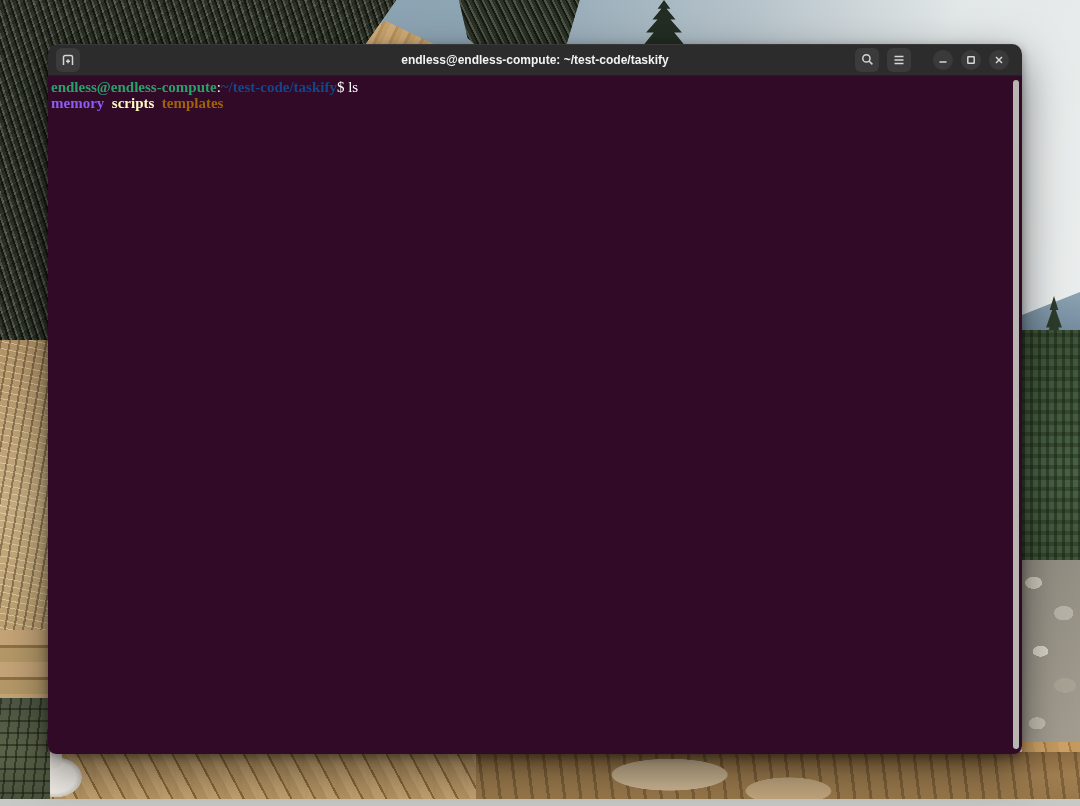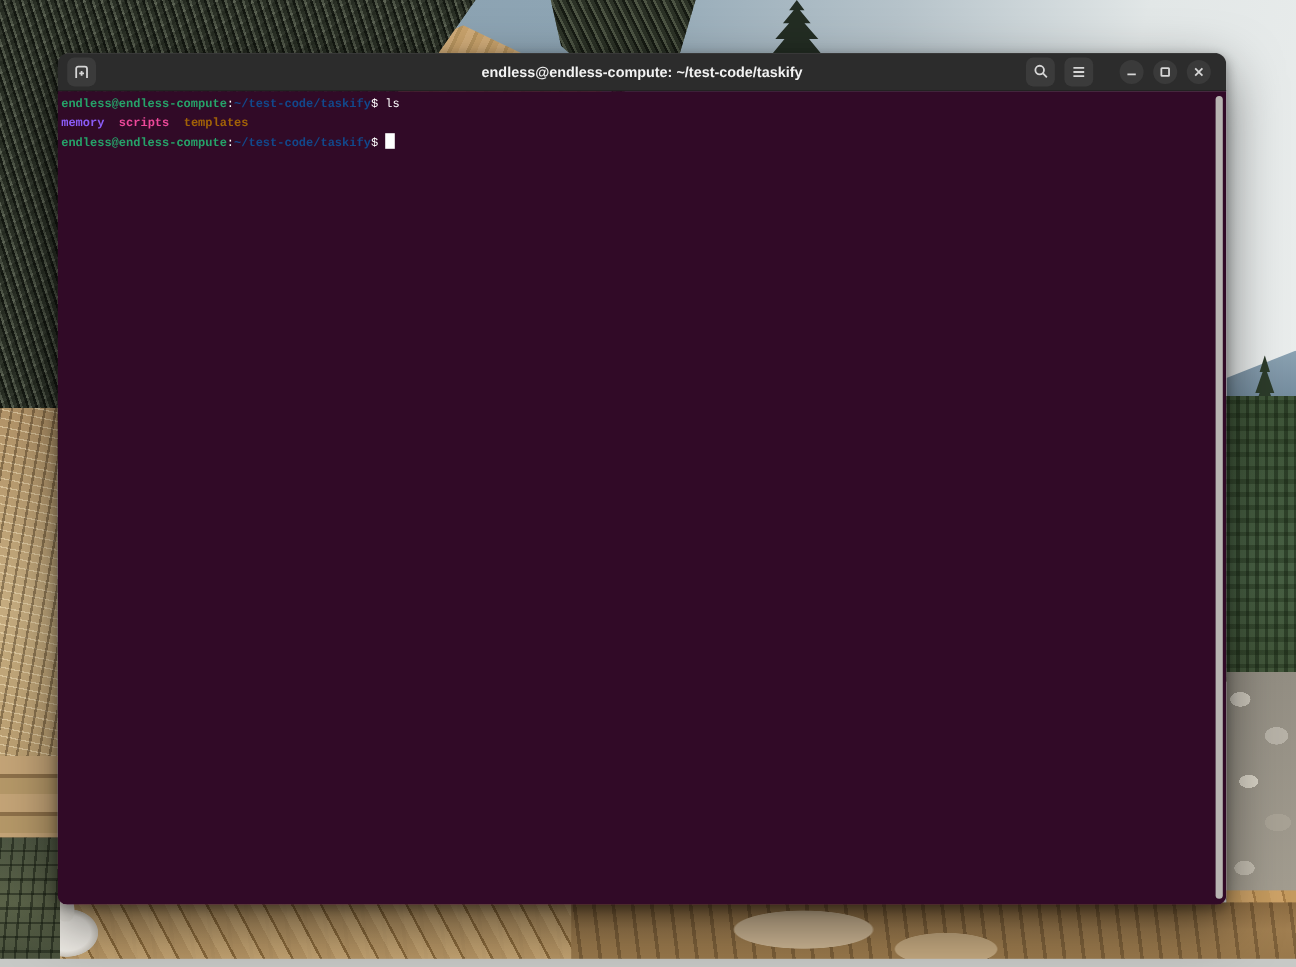--- a/index.html
+++ b/index.html
@@ -84,22 +84,22 @@
     color:#f2f2f2; font-size:12px; font-weight:bold; white-space:nowrap; }
   .tb-btn { display:flex; align-items:center; justify-content:center; border:none; cursor:default; }
   .sq-btn { width:24px; height:24px; border-radius:6px; background:#3b3b3b; }
   .circ-btn { width:20px; height:20px; border-radius:50%; background:#3a3a3a; }
   .newtab { margin-left:8px; }
   .controls { margin-left:auto; display:flex; align-items:center; gap:8px; padding-right:13px; }
   .controls .gap { width:6px; }
   .tb-icon { stroke:#d6d6d6; fill:none; stroke-width:1.5; }
 
   .terminal-body { position:relative; flex:1; background:#310A27; }
-  .terminal-output { padding:4px 10px 0 3px; font-family:Liberation Mono, monospace;
-    font-size:10px; line-height:15.6px; }
+  .terminal-output { padding:4px 10px 0 3px; font-family:Liberation Serif, serif;
+    font-size:15px; line-height:15.6px; }
   .term-line { white-space:pre; }
   .cursor { display:inline-block; width:7.5px; height:13px; vertical-align:-2px; }
   .scrollbar { position:absolute; right:3px; top:4px; bottom:5px; width:6px; border-radius:3px; }
 </style>
 </head>
 <body>
 
 <div class="stage">
 
   <div class="wallpaper">
@@ -157,20 +157,19 @@
         <button class="tb-btn circ-btn">
           <svg class="tb-icon" width="10" height="10" viewBox="0 0 10 10">
             <path d="M2 2 L8 8 M8 2 L2 8"></path>
           </svg>
         </button>
       </div>
     </div>
     <div class="terminal-body" style="background: rgb(49, 10, 39);">
       <div class="terminal-output">
           <div class="term-line"><span style="color: rgb(38, 162, 105); font-weight: 700;">endless@endless-compute</span><span style="color: rgb(255, 255, 255);">:</span><span style="color: rgb(18, 72, 139); font-weight: 700;">~/test-code/taskify</span><span style="color: rgb(255, 255, 255);">$ </span><span style="color: rgb(255, 255, 255);">ls</span></div>
-          <div class="term-line"><span style="color: #8b5cf6; font-weight: 700;">memory</span><span style="color: rgb(255, 255, 255);">  </span><span style="color: #ec4899; font-weight: 700;">scripts</span><span style="color: rgb(255, 255, 255);">  </span><span style="color: #a16207; font-weight: 700;">templates</span></div>
-          <div class="term-line"><span style="color: rgb(38, 162, 105); font-weight: 700;">endless@endless-compute</span><span style="color: rgb(255, 255, 255);">:</span><span style="color: rgb(18, 72, 139); font-weight: 700;">~/test-code/taskify</span><span style="color: rgb(255, 255, 255);">$ </span><span class="cursor" style="background: rgb(255, 255, 255);"></span></div>
+          <div class="term-line"><span style="color: #8b5cf6; font-weight: 700;">memory</span><span style="color: rgb(255, 255, 255);">  </span><span style="color: #fef9c3; font-weight: 700;">scripts</span><span style="color: rgb(255, 255, 255);">  </span><span style="color: #a16207; font-weight: 700;">templates</span></div>
         </div>
       <div class="scrollbar" style="background: rgb(184, 181, 178);"></div>
     </div>
   </div>
 
 </div>
 
 </body></html>

